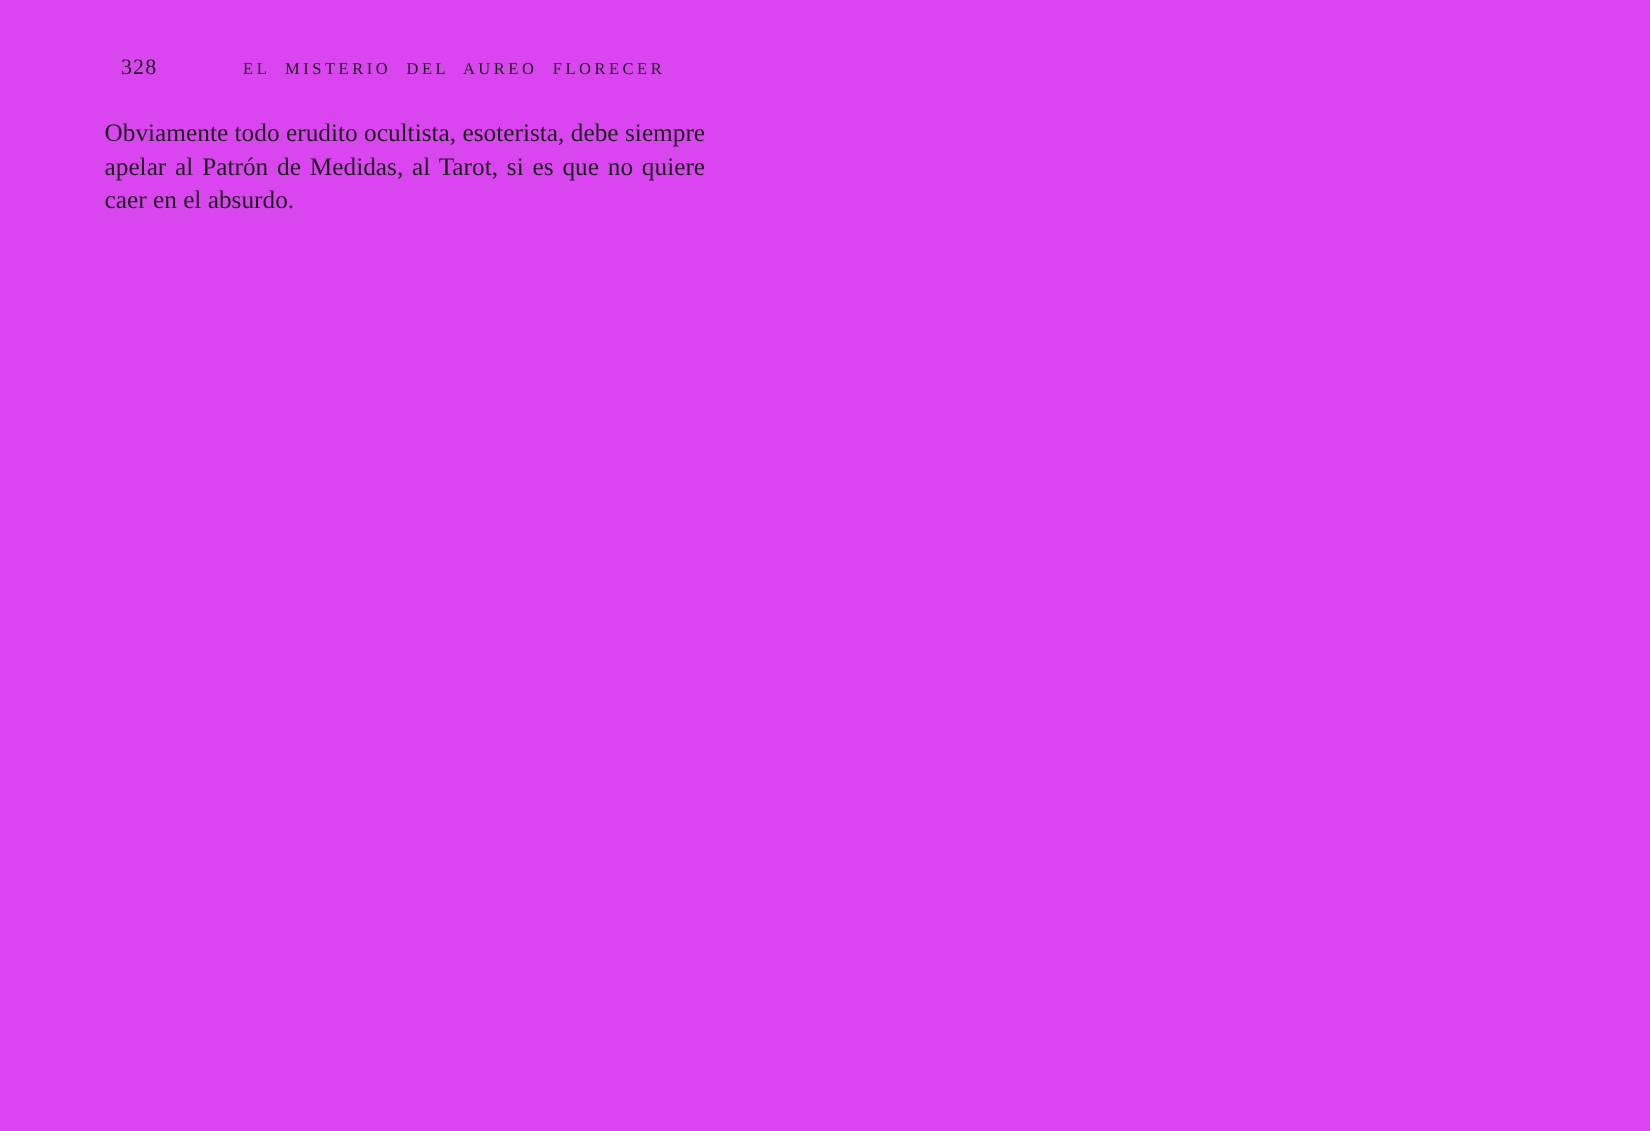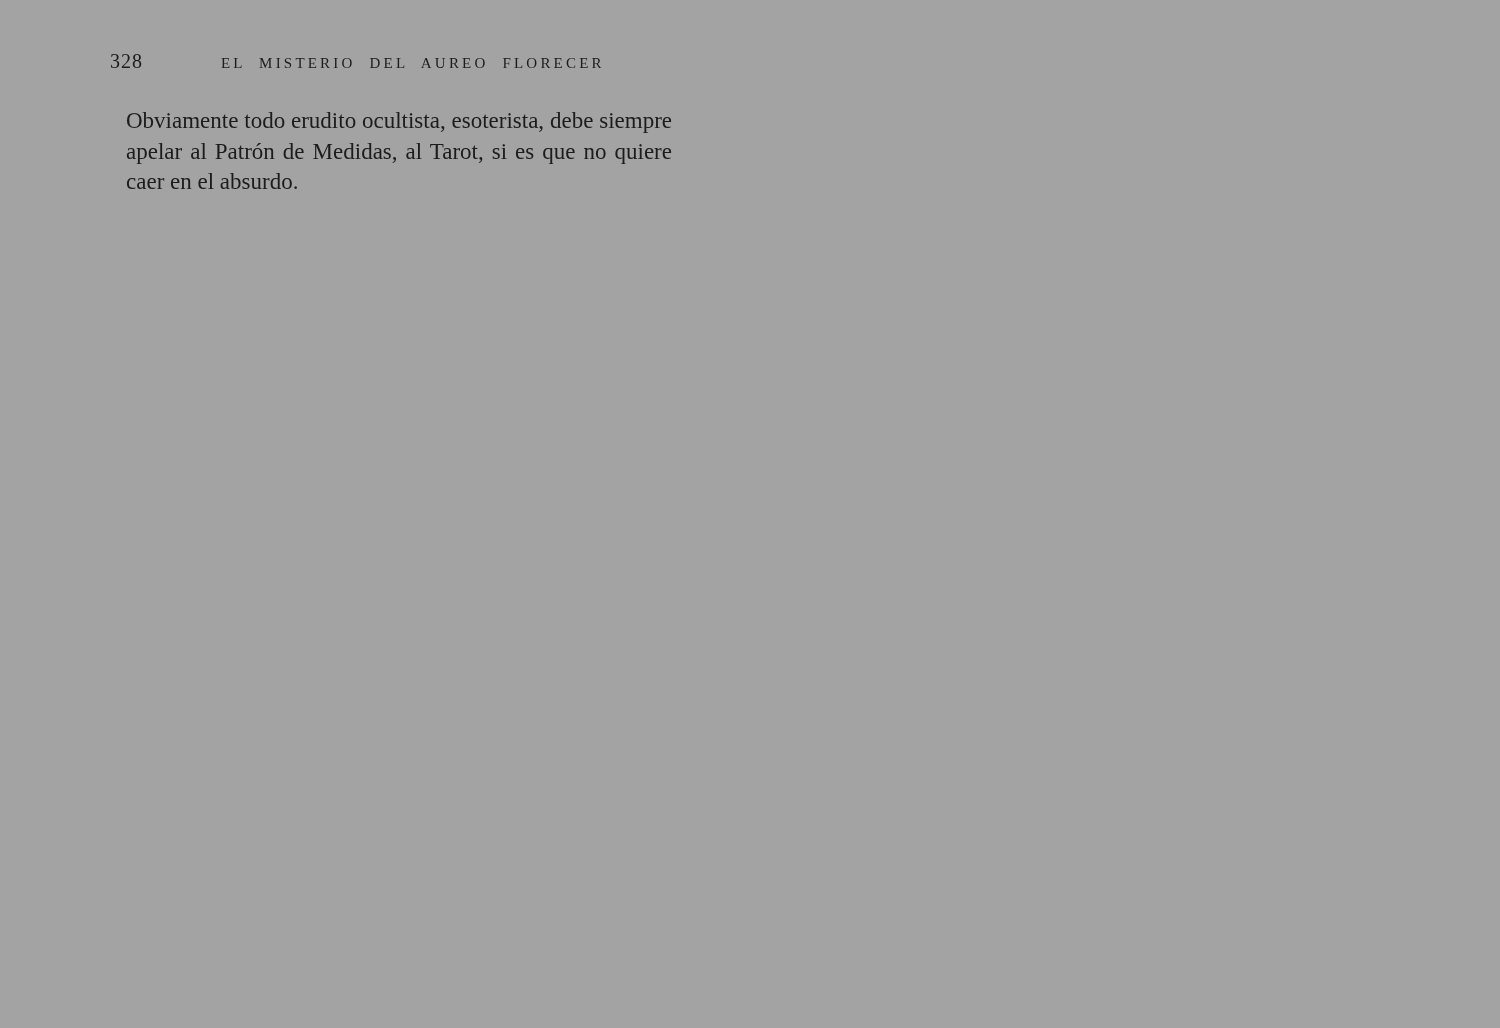--- a/index.html
+++ b/index.html
@@ -1,21 +1,21 @@
 <!DOCTYPE html>
 <html><head>
 <meta charset="utf-8">
 <style>
   * { margin: 0; padding: 0; box-sizing: border-box; }
   html, body { background: #ffffff; }
   .spread {
     position: relative;
     width: 1500px;
     height: 1028px;
-    background: #a3a3a3;
+    background: #d946ef;
     color: #1c1c1c;
     font-family: "Liberation Serif", serif;
     overflow: hidden;
   }
   .page {
     position: absolute;
     top: 0;
     width: 750px;
     height: 1028px;
   }
@@ -48,21 +48,20 @@
 
   
   .left-body {
     position: absolute;
     left: 95px;
     top: 106px;
     width: 546px;
     font-size: 23px;
     line-height: 30.5px;
     text-align: justify;
-    margin-left: 31px;
   }
   .closing-line {
     margin-top: 8px;
     text-indent: 66px;
     text-align: left;
   }
 </style>
 </head>
 <body>
 

